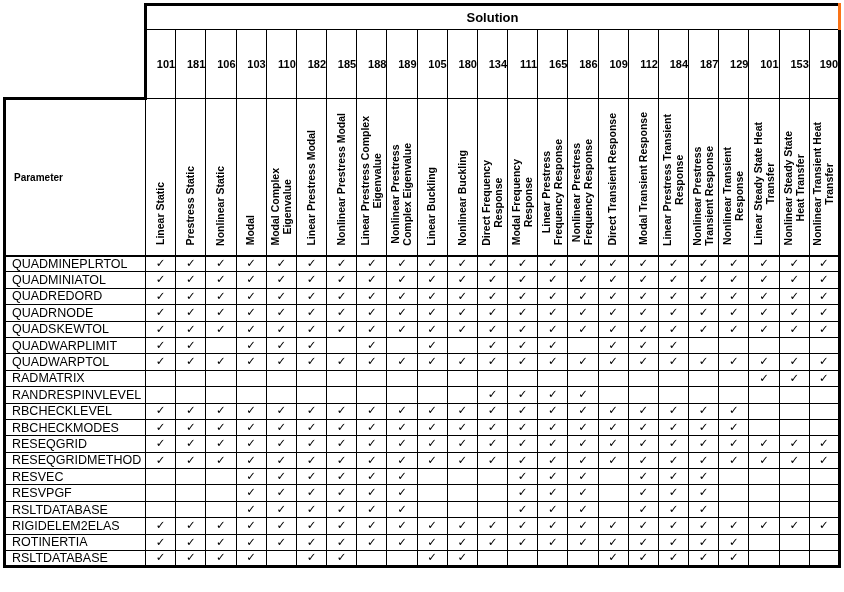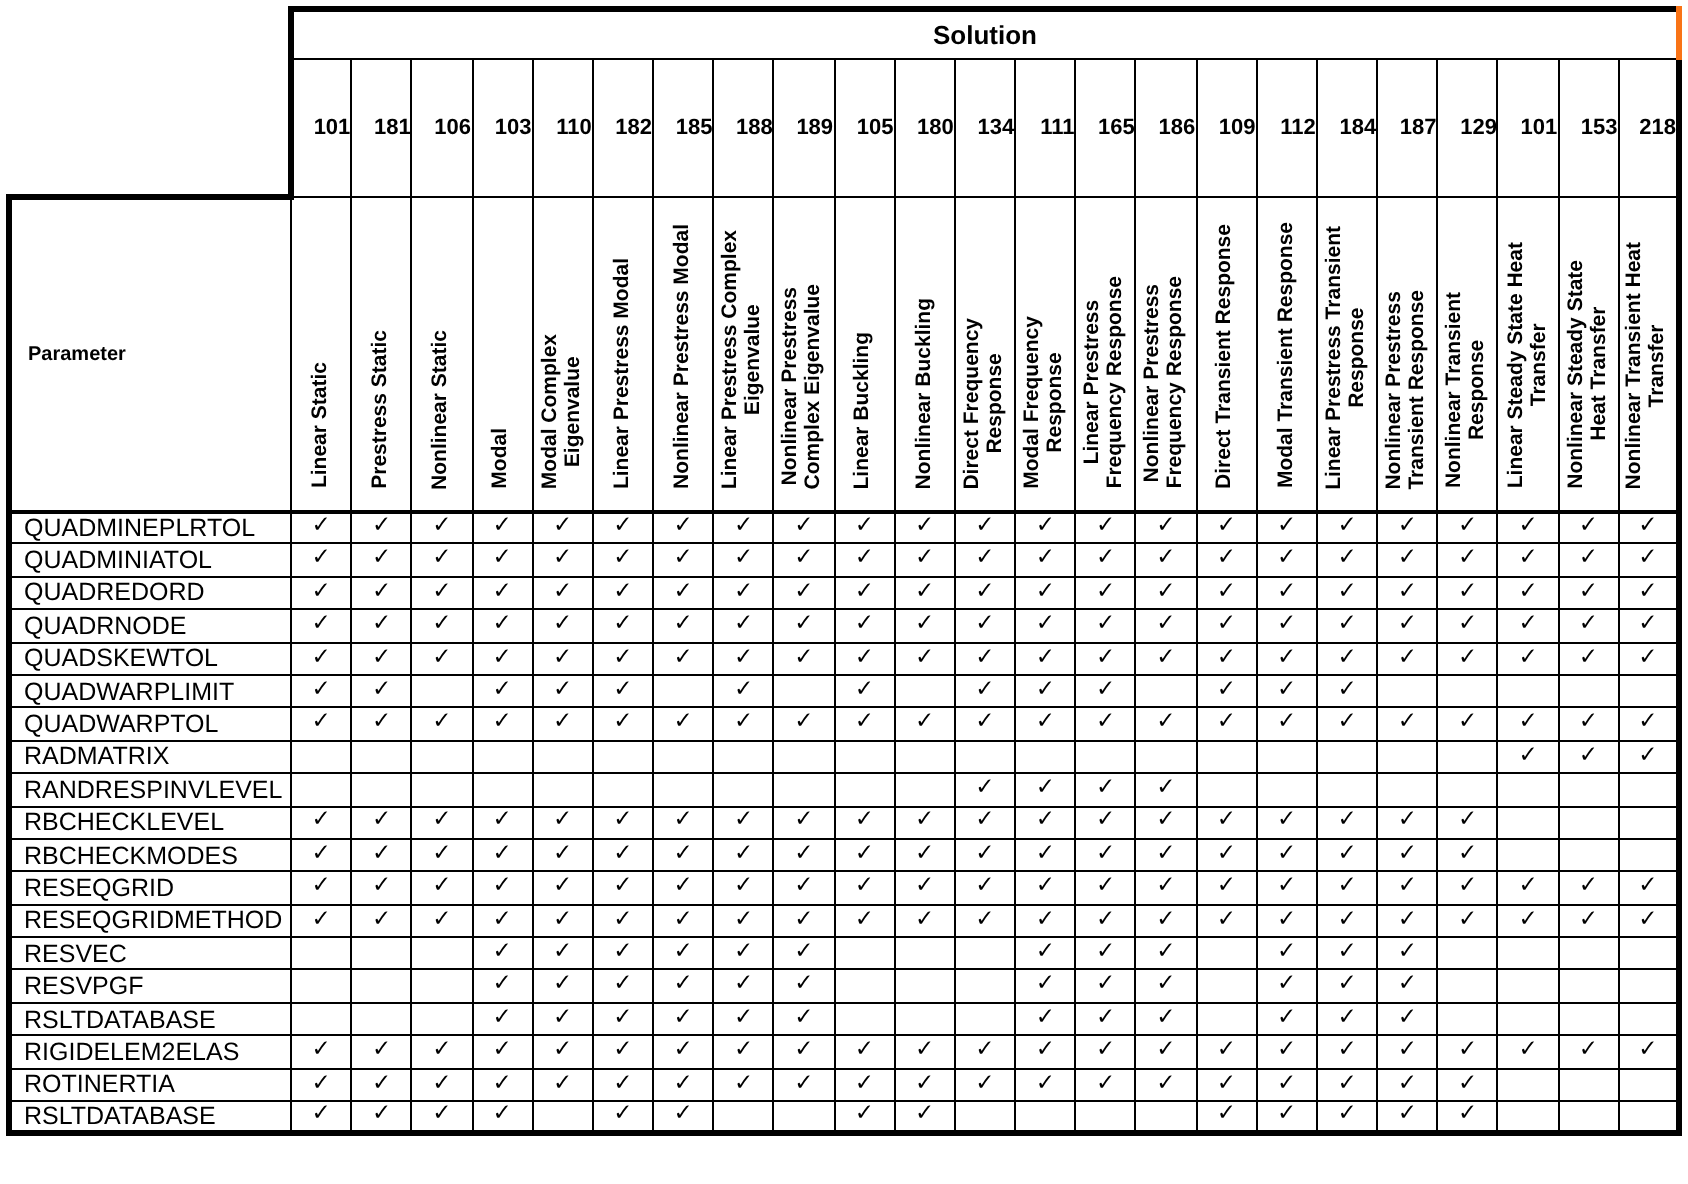--- a/index.html
+++ b/index.html
@@ -110,21 +110,21 @@
           <td class="num">111</td>
           <td class="num">165</td>
           <td class="num">186</td>
           <td class="num">109</td>
           <td class="num">112</td>
           <td class="num">184</td>
           <td class="num">187</td>
           <td class="num">129</td>
           <td class="num">101</td>
           <td class="num">153</td>
-          <td class="num colR">218</td>
+          <td class="num colR">190</td>
         </tr>
       <tr id="hdr-row">
         <th class="param-hdr">Parameter</th>
       <td class="vh"><span class="rot">Linear Static</span></td>
           <td class="vh"><span class="rot">Prestress Static</span></td>
           <td class="vh"><span class="rot">Nonlinear Static</span></td>
           <td class="vh"><span class="rot">Modal</span></td>
           <td class="vh"><span class="rot">Modal Complex
 Eigenvalue</span></td>
           <td class="vh"><span class="rot">Linear Prestress Modal</span></td>

